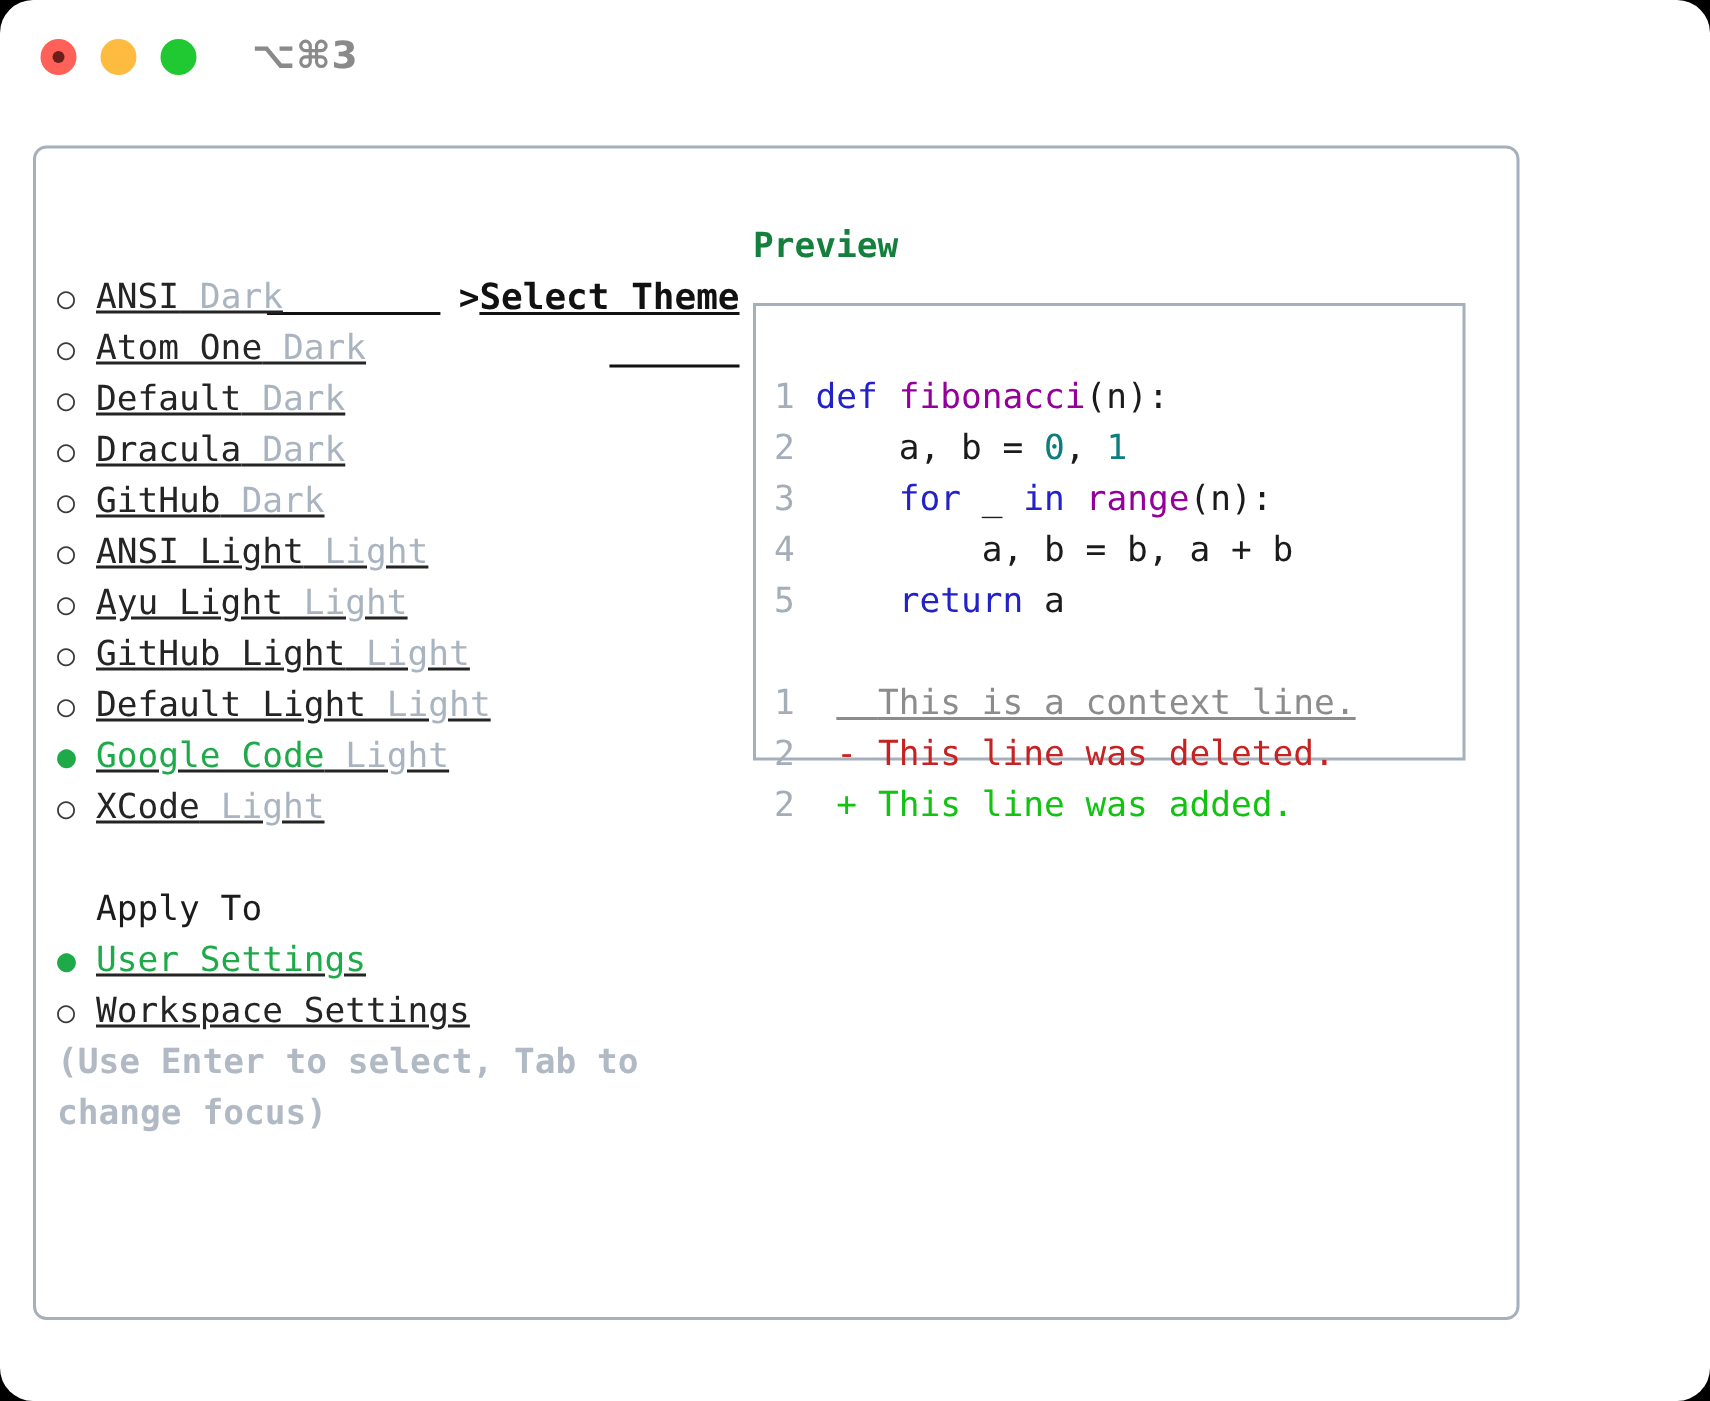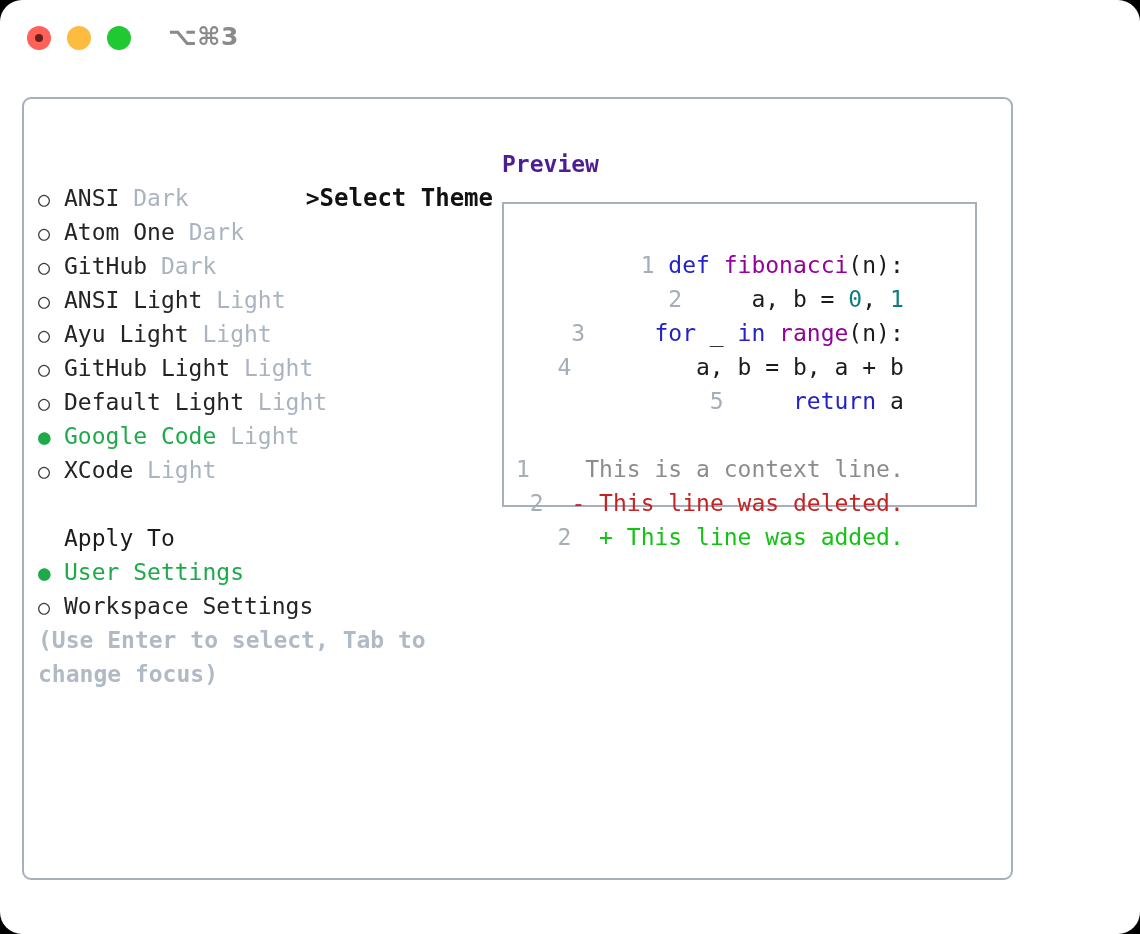--- a/index.html
+++ b/index.html
@@ -82,20 +82,21 @@
     top: 48px;
     width: 455px;
   }
 
   .row {
     height: 34px;
     line-height: 34px;
     font-size: 23px;
     white-space: pre;
     color: #242424;
+    text-decoration: underline;
   }
   .marker {
     display: inline-block;
     width: 26px;
     font-size: 20px;
     color: #3b3b3b;
   }
   .marker.sel {
     color: #1faa4a;
     font-size: 21px;
@@ -134,48 +135,48 @@
   
   #right-col {
     position: absolute;
     left: 478px;
     top: 48px;
     width: 500px;
   }
   #preview-title {
     font-size: 23px;
     font-weight: 700;
-    color: #4c1d95;
+    color: #15803d;
     line-height: 34px;
     white-space: pre;
   }
   #preview-box {
     margin-top: 21px;
     width: 475px;
     height: 305px;
     border: 2px solid #a6b0bd;
     box-sizing: border-box;
     background: #ffffff;
     position: relative;
   }
   #code {
     position: absolute;
     left: 12px;
     top: 44px;
     font-size: 23px;
     line-height: 34px;
     white-space: pre;
   }
-  .cline { white-space: pre; text-align: right; }
+  .cline { white-space: pre; }
   .lnum { color: #a4adb8; }
   .kw   { color: #2222c7; }
   .fn   { color: #93009a; }
   .num  { color: #0d7d7d; }
   .plain{ color: #1b1b1b; }
-  .ctx  { color: #8c8c8c; }
+  .ctx  { color: #8c8c8c; text-decoration: underline; }
   .del  { color: #c62222; }
   .add  { color: #12c312; }
   .blankline { height: 34px; }
 </style>
 </head>
 <body>
 
 <div id="window">
 
   <div id="titlebar">
@@ -189,20 +190,22 @@
 
     <div id="left-col">
 
       <div class="row header-row">
         <span class="marker">&gt;</span><span>Select Theme</span>
       </div>
 
       <div id="theme-list">
           <div class="row"><span class="marker">○</span><span class="name">ANSI</span><span class="variant"> Dark</span></div>
           <div class="row"><span class="marker">○</span><span class="name">Atom One</span><span class="variant"> Dark</span></div>
+          <div class="row"><span class="marker">○</span><span class="name">Default</span><span class="variant"> Dark</span></div>
+          <div class="row"><span class="marker">○</span><span class="name">Dracula</span><span class="variant"> Dark</span></div>
           <div class="row"><span class="marker">○</span><span class="name">GitHub</span><span class="variant"> Dark</span></div>
           <div class="row"><span class="marker">○</span><span class="name">ANSI Light</span><span class="variant"> Light</span></div>
           <div class="row"><span class="marker">○</span><span class="name">Ayu Light</span><span class="variant"> Light</span></div>
           <div class="row"><span class="marker">○</span><span class="name">GitHub Light</span><span class="variant"> Light</span></div>
           <div class="row"><span class="marker">○</span><span class="name">Default Light</span><span class="variant"> Light</span></div>
           <div class="row"><span class="marker sel">●</span><span class="name selected">Google Code</span><span class="variant"> Light</span></div>
           <div class="row"><span class="marker">○</span><span class="name">XCode</span><span class="variant"> Light</span></div>
         </div>
 
       <div class="spacer"></div>

